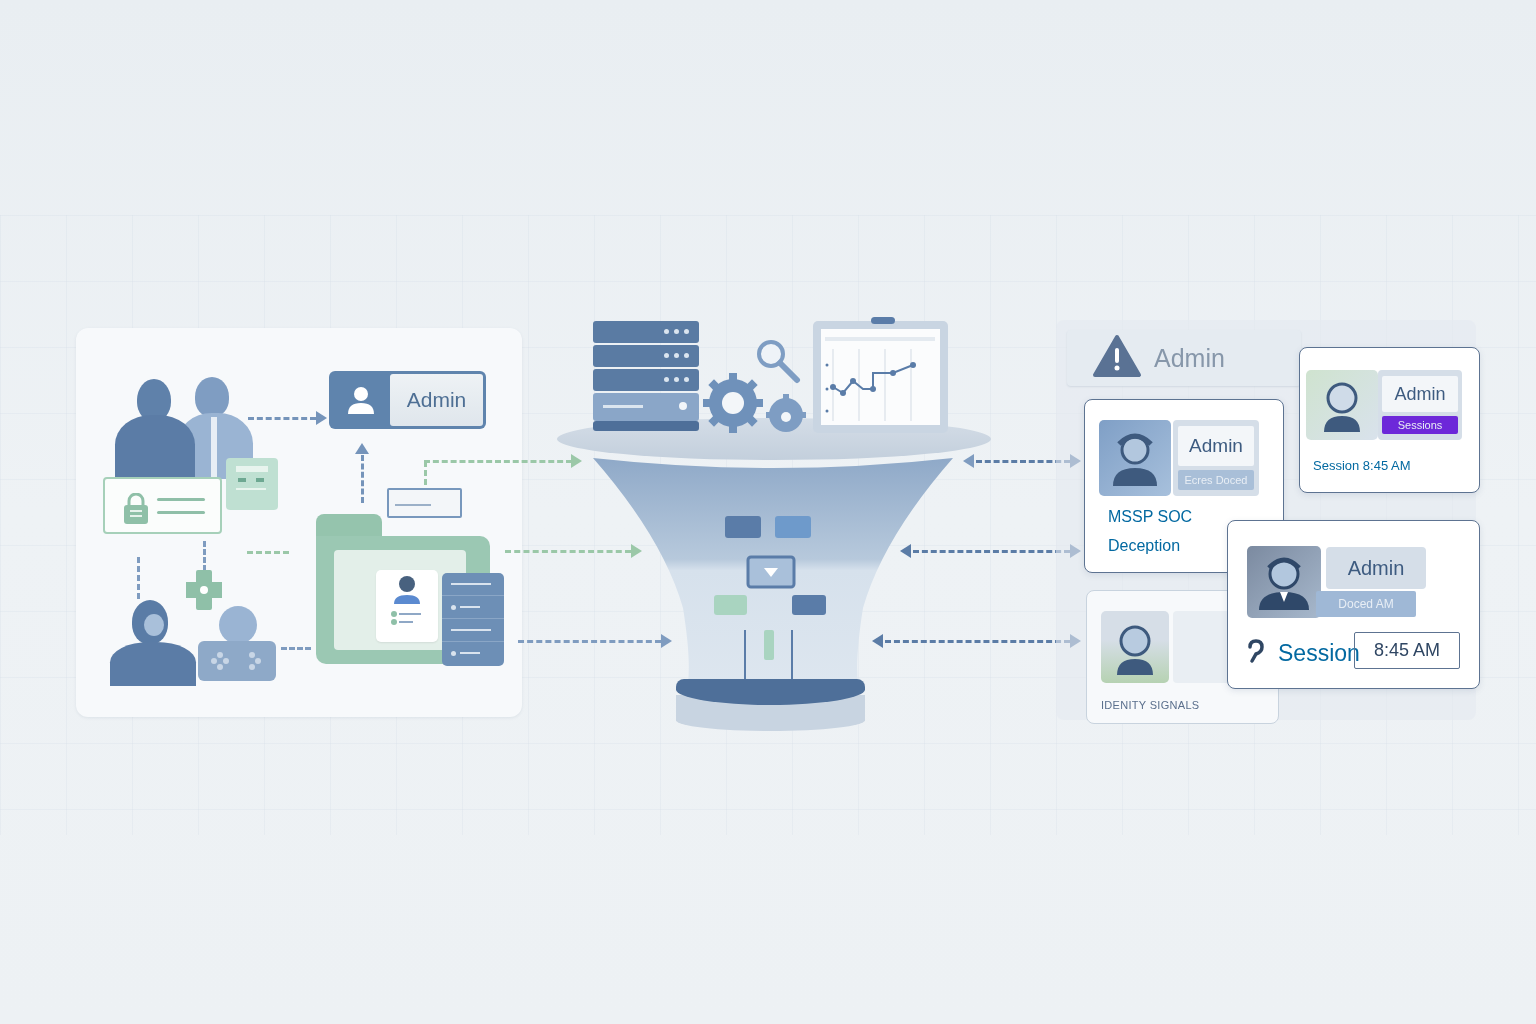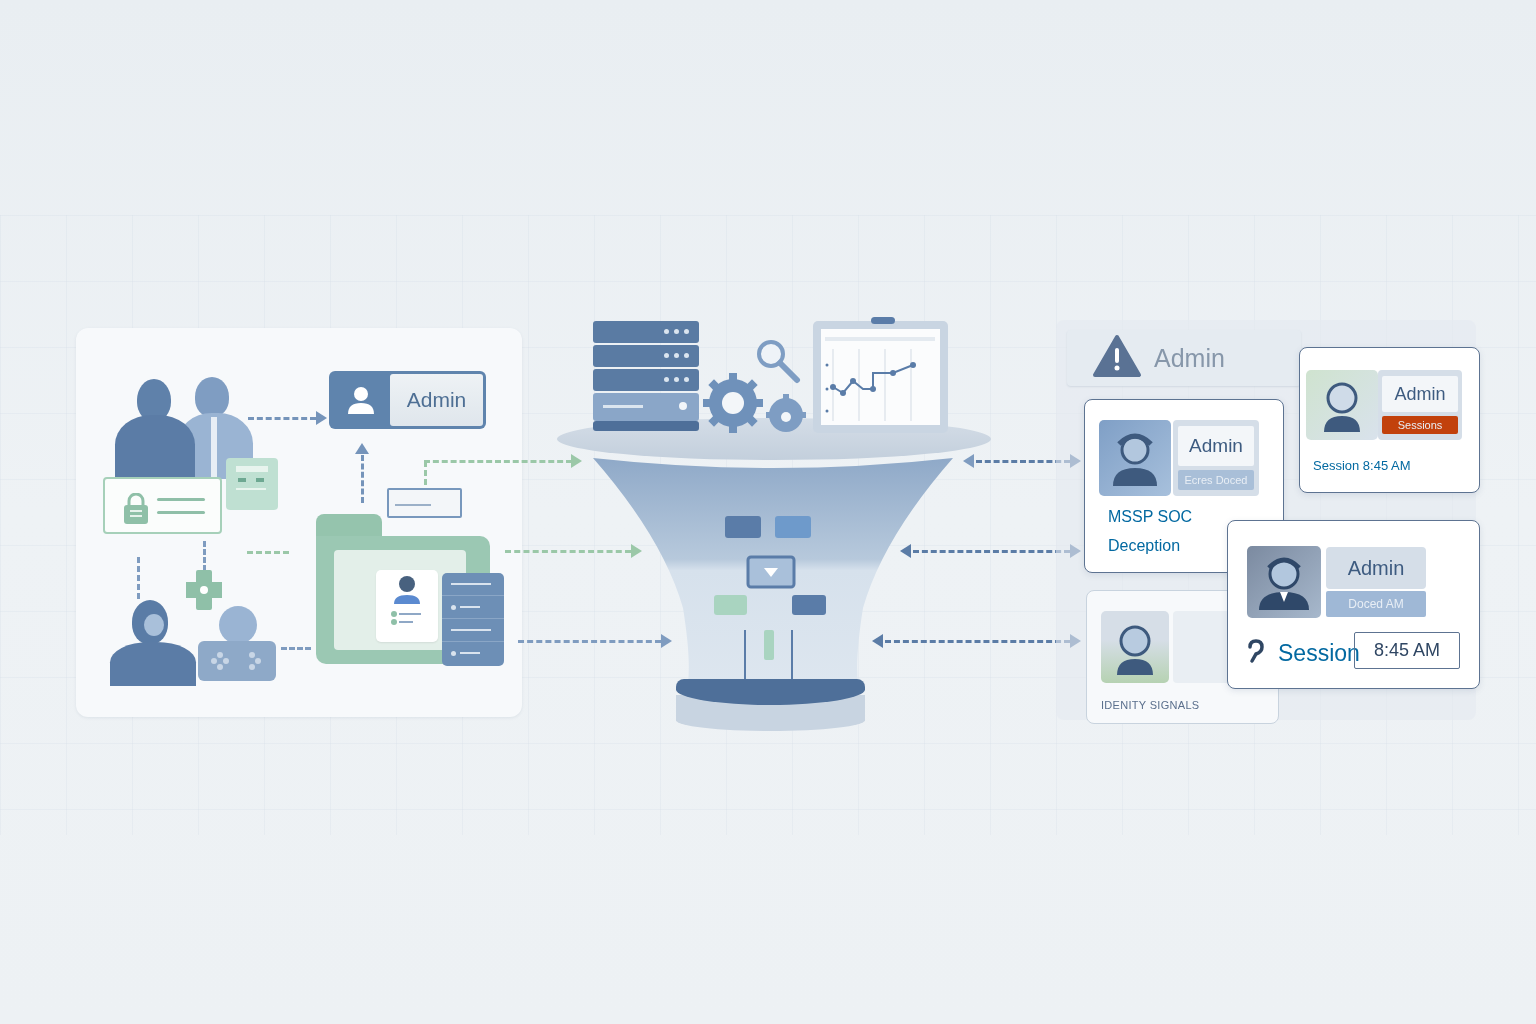--- a/index.html
+++ b/index.html
@@ -444,21 +444,21 @@
 
 <div class="abs card card-b">
   <div class="avatar-box" style="left:6px;top:22px;width:72px;height:70px;background:linear-gradient(135deg,#cfe3cf,#d9e2ec);">
     <svg width="72" height="70" viewBox="0 0 72 70">
         <circle cx="36" cy="28" r="14" fill="#cfdbe8" stroke="#3e5a7e" stroke-width="3"></circle>
         <path d="M18 62 Q18 46 36 46 Q54 46 54 62 Z" fill="#3e5a7e"></path>
       </svg>
   </div>
   <div class="name-box" style="left:78px;top:22px;width:84px;height:70px;background:#d5dee8;">
     <div style="position:absolute;left:4px;top:6px;width:76px;height:36px;background:#f3f6f9;border-radius:2px;display:flex;align-items:center;justify-content:center;font-size:18px;color:#3d5b80;">Admin</div>
-    <div class="sub-box" style="left:4px;top:46px;width:76px;height:18px;background:#c2410c;">Sessions</div>
+    <div class="sub-box" style="left:4px;top:46px;width:76px;height:18px;background:#6d28d9;">Sessions</div>
   </div>
   <div class="txt" style="left:13px;top:110px;font-size:13px;">Session 8:45 AM</div>
 </div>
 
 <div class="abs card-d">
   <div class="avatar-box" style="left:14px;top:20px;width:68px;height:72px;background:linear-gradient(#d6dee7 40%,#b6d2b2);">
     <svg width="68" height="72" viewBox="0 0 68 72">
         <circle cx="34" cy="30" r="14" fill="#b8cbe0" stroke="#3e5a7e" stroke-width="3"></circle>
         <path d="M16 64 Q16 48 34 48 Q52 48 52 64 Z" fill="#3e5a7e"></path>
       </svg>
@@ -470,21 +470,21 @@
 <div class="abs card card-c">
   <div class="avatar-box" style="left:19px;top:25px;width:74px;height:72px;background:linear-gradient(135deg,#7b8aa0,#a7b8cc);">
     <svg width="74" height="72" viewBox="0 0 74 72">
         <circle cx="37" cy="28" r="14" fill="#b2c7de" stroke="#2f4869" stroke-width="3"></circle>
         <path d="M22 22 Q37 6 52 22" stroke="#2f4869" stroke-width="5" fill="none"></path>
         <path d="M12 64 Q12 46 37 46 Q62 46 62 64 Z" fill="#2f4869"></path>
         <path d="M33 46 L37 56 L41 46 Z" fill="#ffffff"></path>
       </svg>
   </div>
   <div class="name-box" style="left:98px;top:26px;width:100px;height:42px;background:#d5dee8;font-size:20px;">Admin</div>
-  <div class="sub-box" style="left:98px;top:70px;width:100px;height:26px;background:#9fb8d6;font-size:12px;">Doced AM</div>
+  <div class="sub-box" style="left:88px;top:70px;width:100px;height:26px;background:#9fb8d6;font-size:12px;">Doced AM</div>
   <div style="position:absolute;left:18px;top:118px;">
     <svg width="18" height="26" viewBox="0 0 18 26">
         <path d="M4 8 Q4 2 10 2 Q16 2 16 8 Q16 13 10 15 L6 22" stroke="#2f4663" stroke-width="3.5" fill="none" stroke-linecap="round"></path>
       </svg>
   </div>
   <div class="txt" style="left:50px;top:119px;font-size:23px;">Session</div>
   <div style="position:absolute;left:126px;top:111px;width:106px;height:37px;border:1.5px solid #5d7391;border-radius:2px;display:flex;align-items:center;justify-content:center;font-size:18px;color:#2f4663;">8:45 AM</div>
 </div>
 
 </body></html>

